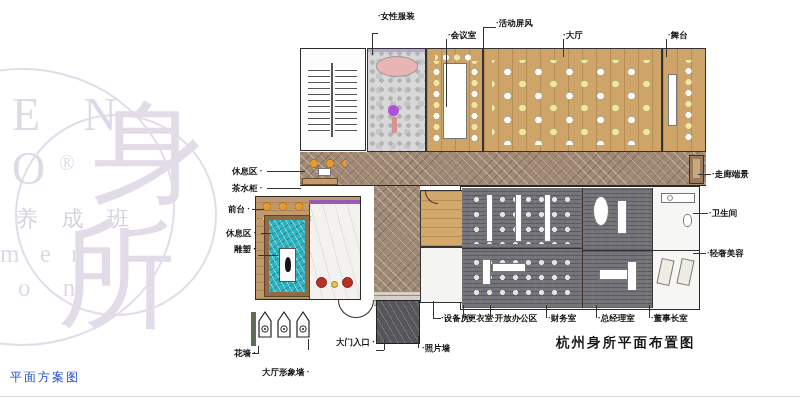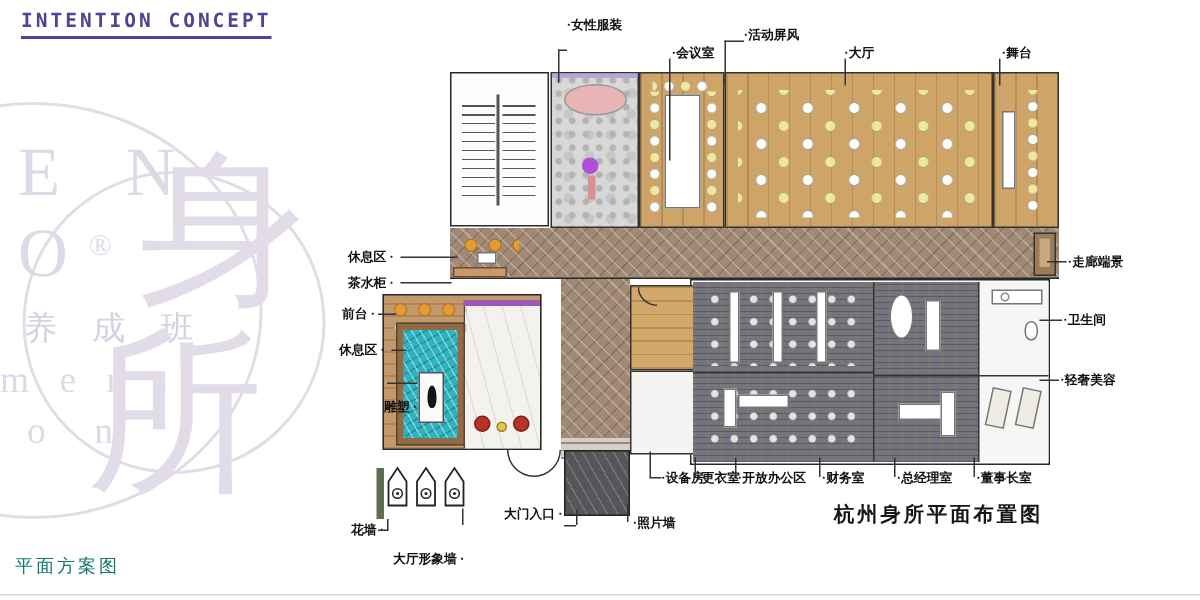--- a/index.html
+++ b/index.html
@@ -4,21 +4,21 @@
 <style>
   html,body{margin:0;padding:0;background:#fff;}
   .stage{position:relative;width:800px;height:400px;background:#fff;overflow:hidden;
          font-family:"Liberation Sans",sans-serif;}
   .abs{position:absolute;}
 
   
   .title{position:absolute;left:14px;top:7px;font-family:"DejaVu Sans Mono",monospace;
          font-weight:bold;font-size:13px;letter-spacing:2px;color:#4f4496;
          border-bottom:2px solid #4f4496;padding-bottom:2px;}
-  .footer-caption{position:absolute;left:10px;top:369px;font-size:12px;color:#0f766e;letter-spacing:2px;text-align:center;}
+  .footer-caption{position:absolute;left:10px;top:369px;font-size:12px;color:#1d4ed8;letter-spacing:2px;text-align:center;}
   .bottom-rule{position:absolute;left:0;top:396px;width:800px;height:1px;background:#d8d8d8;}
 
   
   .wm{position:absolute;inset:0;opacity:.85;pointer-events:none;}
   .wm-text{position:absolute;color:#d9d3e3;font-family:"Liberation Serif",serif;font-weight:400;}
   .wm-seal{position:absolute;color:#ddd7e6;font-family:"Liberation Serif",serif;font-weight:400;}
 
   
   .room{position:absolute;box-sizing:border-box;}
   .wall{border:1.5px solid #2a2a2a;}
@@ -95,21 +95,20 @@
     </svg>
     <div class="wm-text" style="left:12px;top:88px;font-size:46px;letter-spacing:16px;">E N</div>
     <div class="wm-text" style="left:12px;top:142px;font-size:46px;"><span>O</span><span style="font-size:20px;vertical-align:14px;margin-left:14px;">®</span></div>
     <div class="wm-text" style="left:16px;top:204px;font-size:22px;letter-spacing:9px;color:#cfc9dc;">养 成 班</div>
     <div class="wm-text" style="left:0px;top:240px;font-size:25px;letter-spacing:7px;">m e n t</div>
     <div class="wm-text" style="left:18px;top:274px;font-size:25px;letter-spacing:13px;">o n</div>
     <div class="wm-seal" style="left:92px;top:78px;font-size:112px;">身</div>
     <div class="wm-seal" style="left:58px;top:196px;font-size:118px;">所</div>
   </div>
 
-  <div class="title">INTENTION CONCEPT</div>
   <div class="footer-caption">平面方案图</div>
   <div class="bottom-rule"></div>
 
   <div class="abs" style="left:0;top:0;width:800px;height:400px;">
 
     <div class="room wall" style="left:300px;top:48px;width:66px;height:103px;background:#fdfdfd;">
       <div class="room stairlines" style="left:7px;top:20px;width:22px;height:62px;"></div>
       <div class="room stairlines" style="left:34px;top:20px;width:22px;height:62px;"></div>
       <div class="room" style="left:30px;top:14px;width:2px;height:74px;background:#555;"></div>
     </div>
@@ -253,21 +252,21 @@
 
     <div class="co" style="left:232px;top:184px;">茶水柜 ·</div>
     <div class="lh" style="left:267px;top:188px;width:34px;"></div>
 
     <div class="co" style="left:228px;top:205px;">前台 ·</div>
     <div class="lh" style="left:252px;top:209px;width:12px;"></div>
 
     <div class="co" style="left:226px;top:229px;">休息区 ·</div>
     <div class="lh" style="left:261px;top:233px;width:10px;"></div>
 
-    <div class="co" style="left:234px;top:267px;margin-left:22px;">雕塑 ·</div>
+    <div class="co" style="left:234px;top:245px;">雕塑 ·</div>
     <div class="lh" style="left:258px;top:255px;width:20px;"></div>
 
     <div class="co" style="left:441px;top:314px;">·设备房</div>
     <div class="lh" style="left:433px;top:318px;width:8px;"></div>
     <div class="lv" style="left:433px;top:301px;height:17px;"></div>
 
     <div class="co" style="left:465px;top:314px;">·更衣室</div>
     <div class="lv" style="left:463px;top:305px;height:13px;"></div>
 
     <div class="co" style="left:492px;top:314px;">·开放办公区</div>

